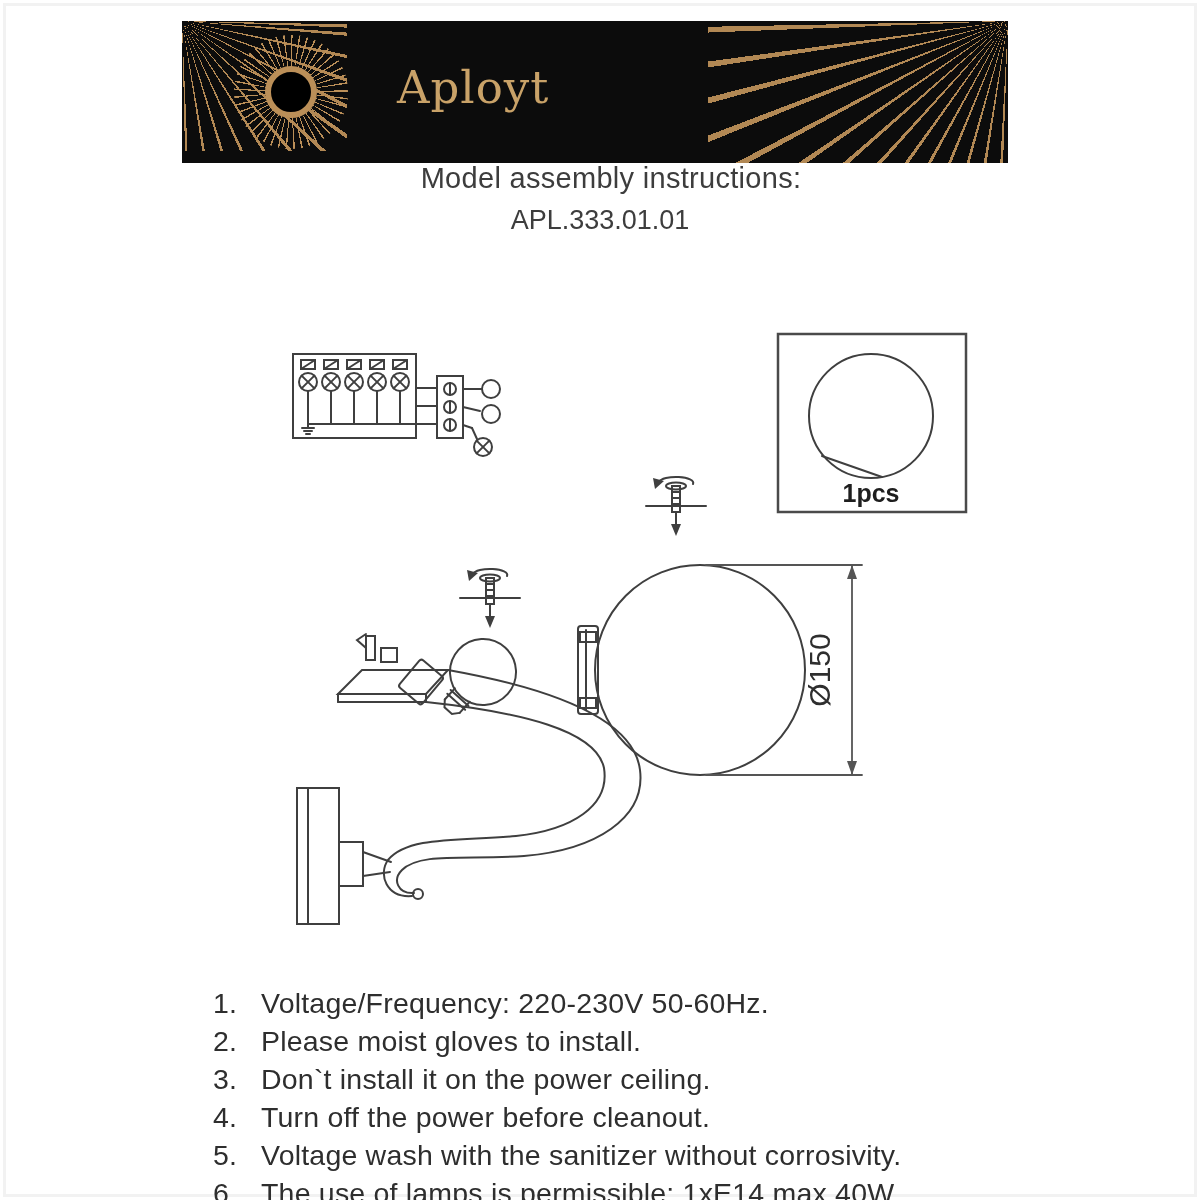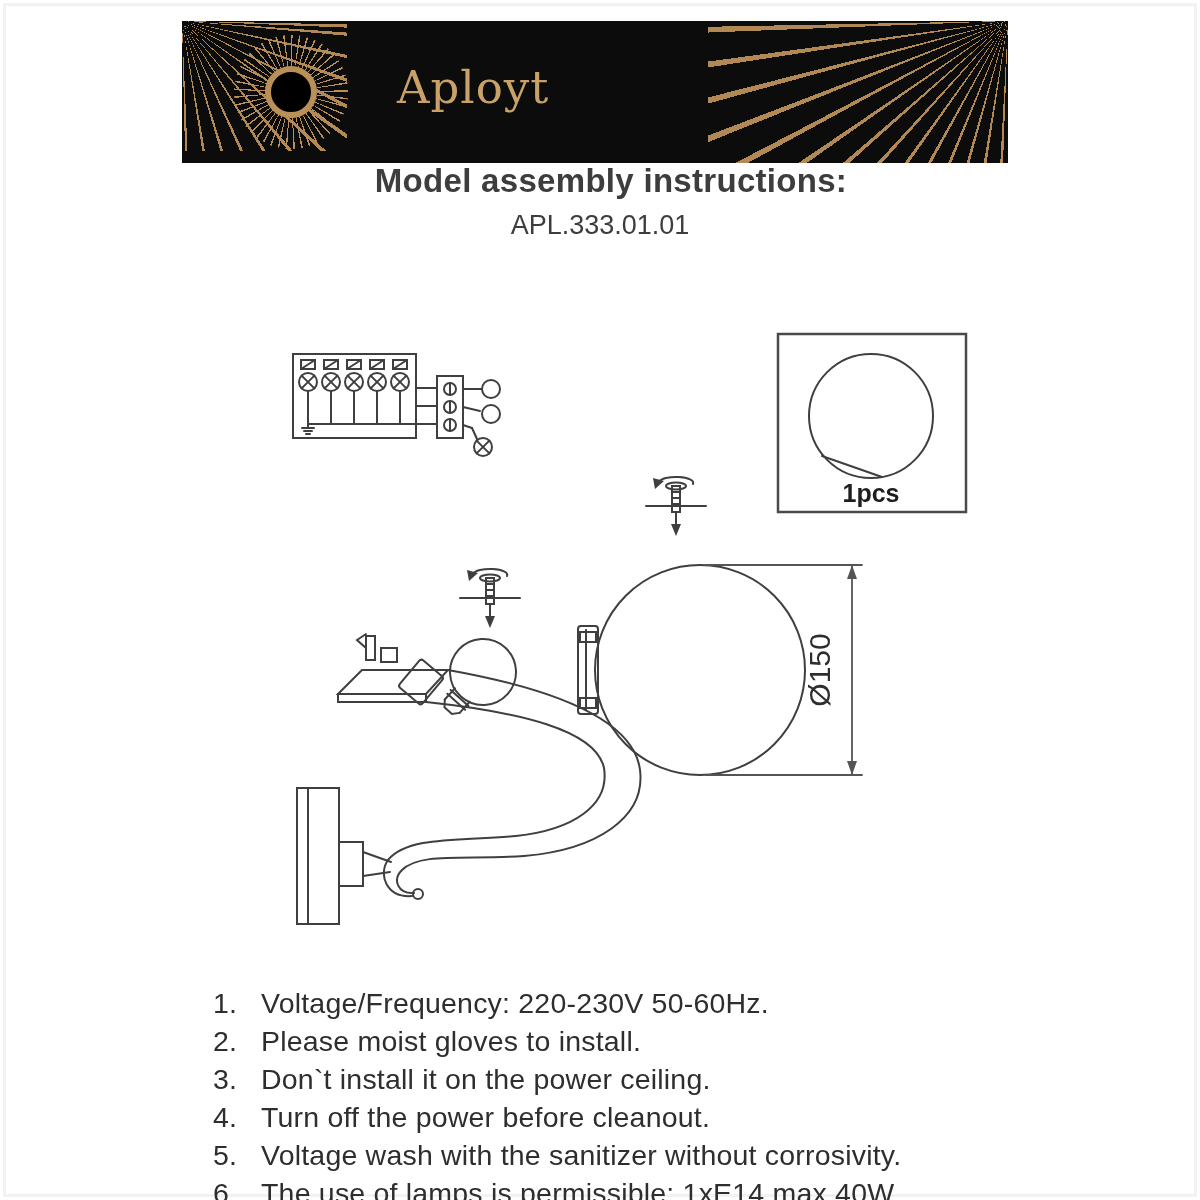--- a/index.html
+++ b/index.html
@@ -36,21 +36,21 @@
     background:#000; border:6px solid #bb8f58; border-radius:50%;
   }
   .brand {
     position:absolute; left:215px; top:40px;
     color:#c9a268; font-family:"DejaVu Serif", serif;
     font-size:45px; letter-spacing:1px;
   }
 
   
   .titles { position:absolute; left:0; top:162px; width:100%; text-align:center; color:#3d3d3d; }
-  .title-line1 { font-size:33px; font-weight:700; letter-spacing:0.3px;margin-left:22px; }
+  .title-line1 { font-size:29px; font-weight:400; letter-spacing:0.3px;margin-left:22px; }
   .title-line2 { font-size:27px; font-weight:500; margin-top:10px; }
 
   
   .art { position:absolute; left:0; top:0; }
   .art text { font-family:"Liberation Sans", sans-serif; }
 
   
   .instructions { position:absolute; left:213px; top:984px; color:#2e2e2e; }
   .inst-row { display:flex; font-size:28.5px; line-height:38px; letter-spacing:0.2px; }
   .inst-num { width:48px; flex:0 0 48px; }

